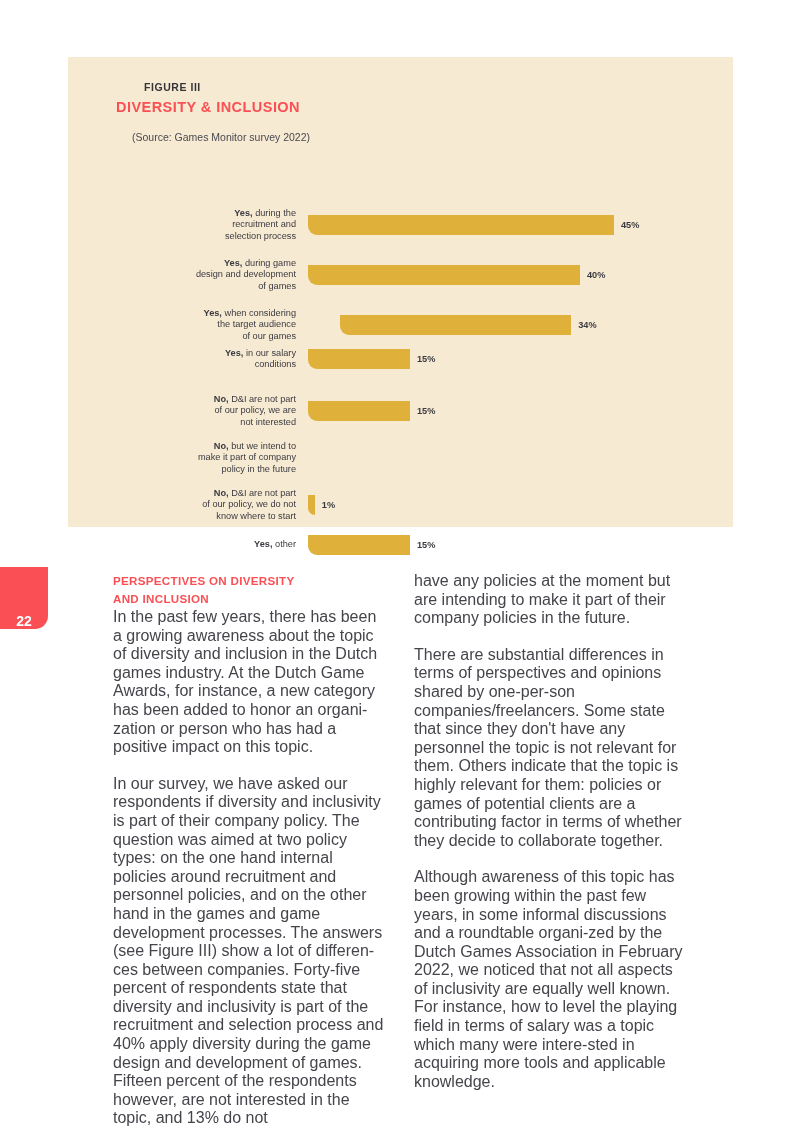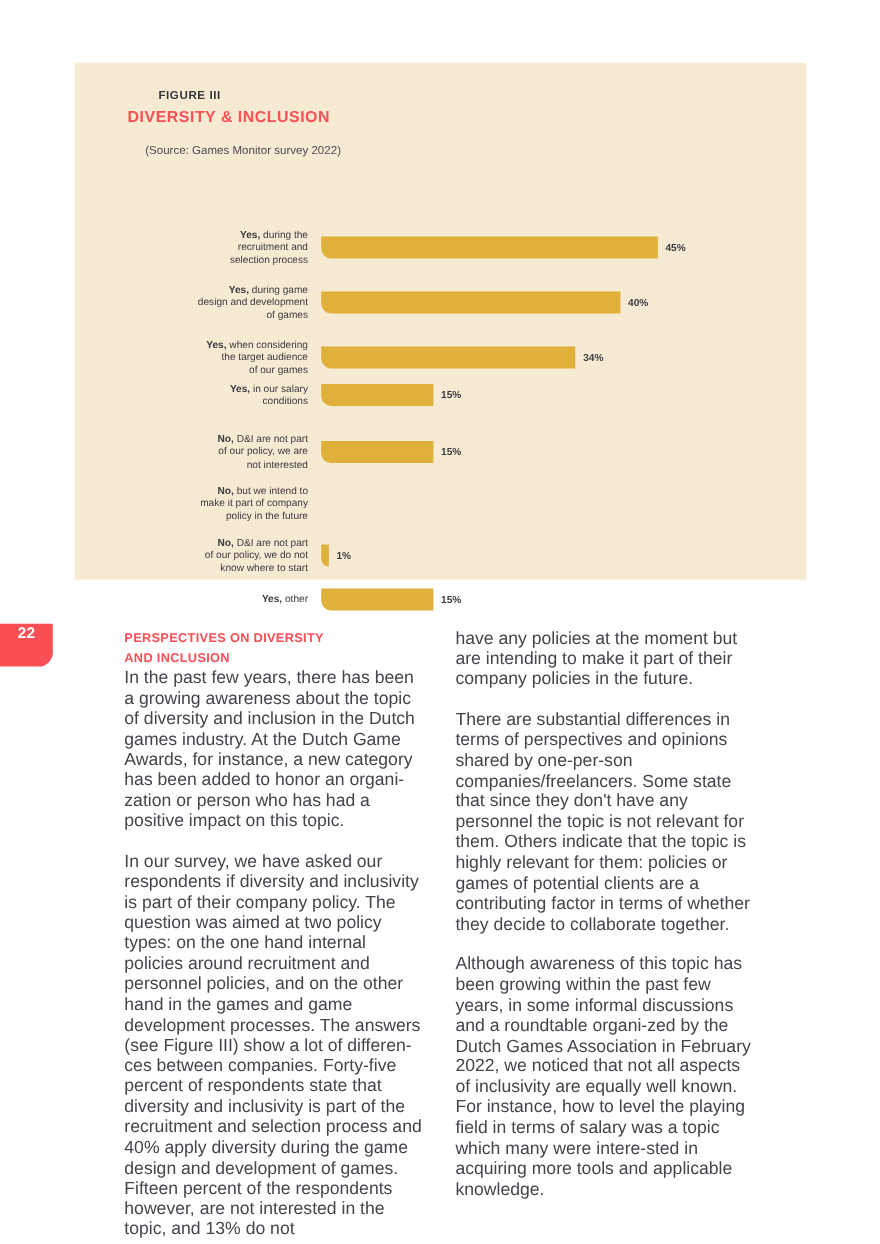--- a/index.html
+++ b/index.html
@@ -49,21 +49,21 @@
   }
   .fig-source {
     font-size: 10.5px;
     color: #4a4a52;
     margin: 16px;
   }
 
   
   #chart {
     position: absolute;
-    left: 0;
+    left: 16px;
     top: 85px;
     width: 716px;
     height: 385px;
   }
   .chart-row {
     position: absolute;
     left: 0;
     width: 665px;
     display: flex;
     align-items: center;
@@ -99,28 +99,28 @@
     margin-left: 7px;
     white-space: nowrap;
   }
 
   
   #page-badge {
     position: absolute;
     left: 0;
     top: 567px;
     width: 48px;
-    height: 39px;
+    height: 62px;
     background: #FA5055;
     border-bottom-right-radius: 13px;
     color: #ffffff;
     font-size: 14px;
     font-weight: bold;
     display: flex;
-    align-items: flex-start;
+    align-items: flex-end;
     justify-content: center;
   }
 
   
   #article {
     position: absolute;
     left: 113px;
     top: 572px;
     width: 578px;
     display: flex;
@@ -165,21 +165,21 @@
           <span class="bar-value">45%</span>
         </div>
       </div>
       <div class="chart-row" style="top: 116px;">
         <div class="row-label"><span><b>Yes,</b> during game</span><br><span>design and development</span><br><span>of games</span></div>
         <div class="bar-area">
           <div class="bar" style="width: 272px; background: rgb(223, 177, 58);"></div>
           <span class="bar-value">40%</span>
         </div>
       </div>
-      <div class="chart-row" style="top: 166px;">
+      <div class="chart-row" style="top: 166px; gap: 32px;">
         <div class="row-label"><span><b>Yes,</b> when considering</span><br><span>the target audience</span><br><span>of our games</span></div>
         <div class="bar-area">
           <div class="bar" style="width: 231.2px; background: rgb(223, 177, 58);"></div>
           <span class="bar-value">34%</span>
         </div>
       </div>
       <div class="chart-row" style="top: 206px;">
         <div class="row-label"><span><b>Yes,</b> in our salary</span><br><span>conditions</span></div>
         <div class="bar-area">
           <div class="bar" style="width: 102px; background: rgb(223, 177, 58);"></div>

